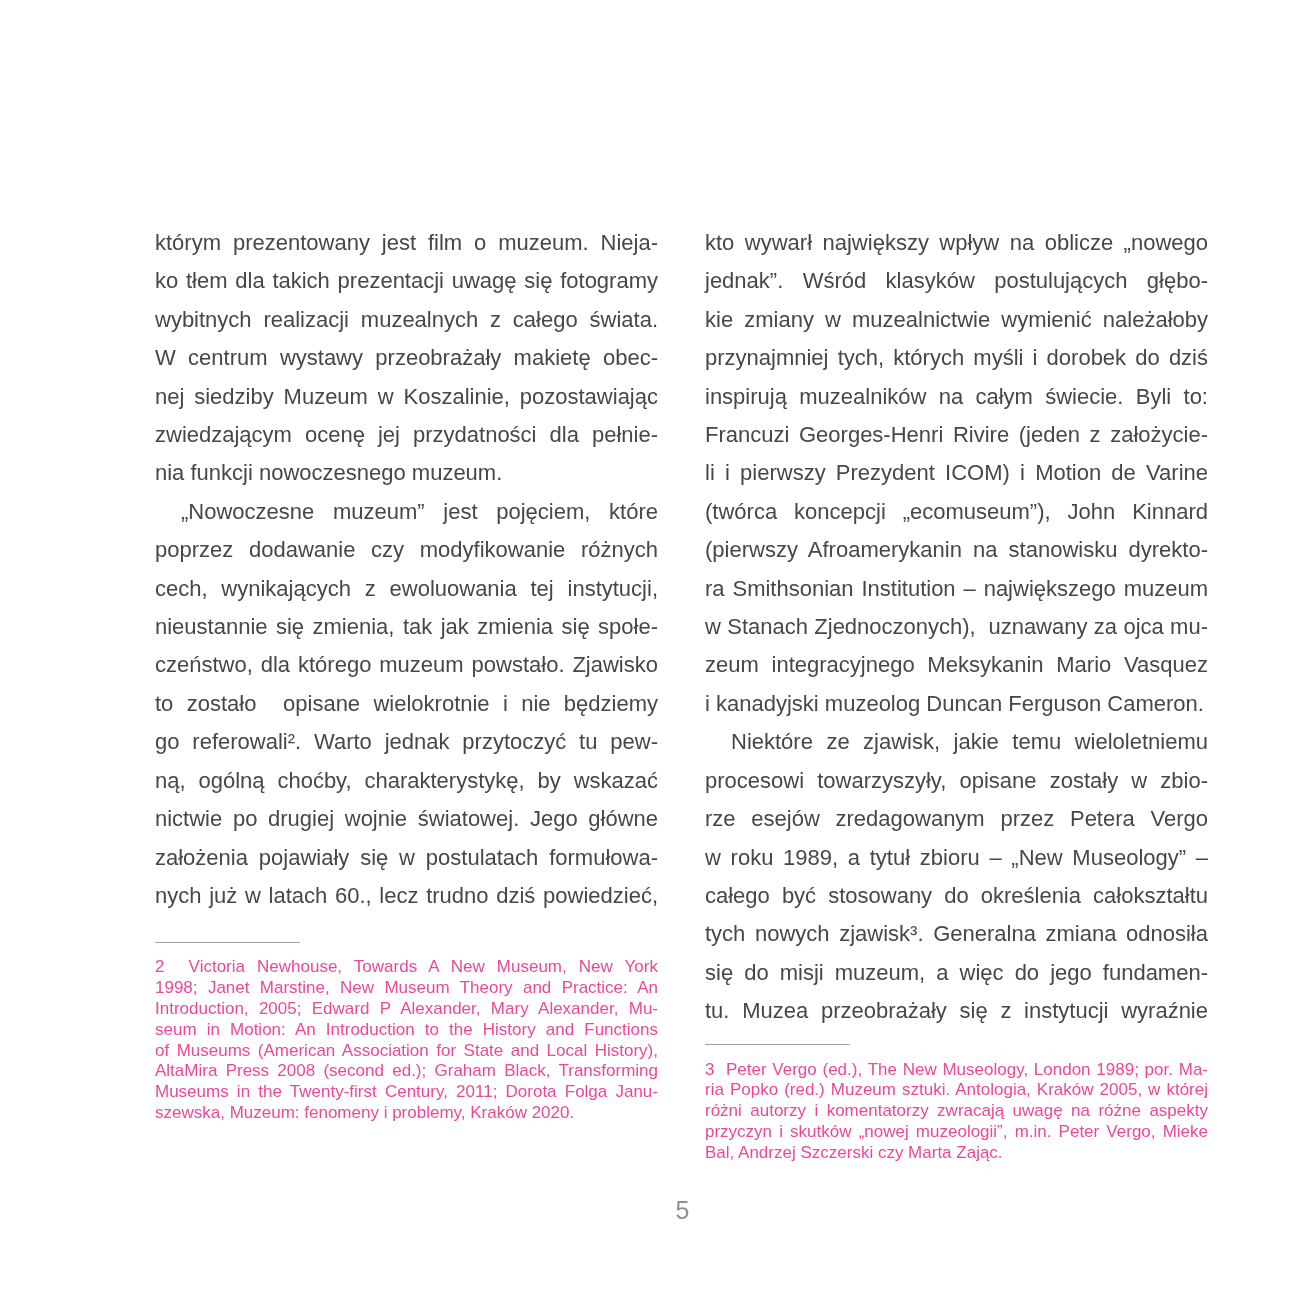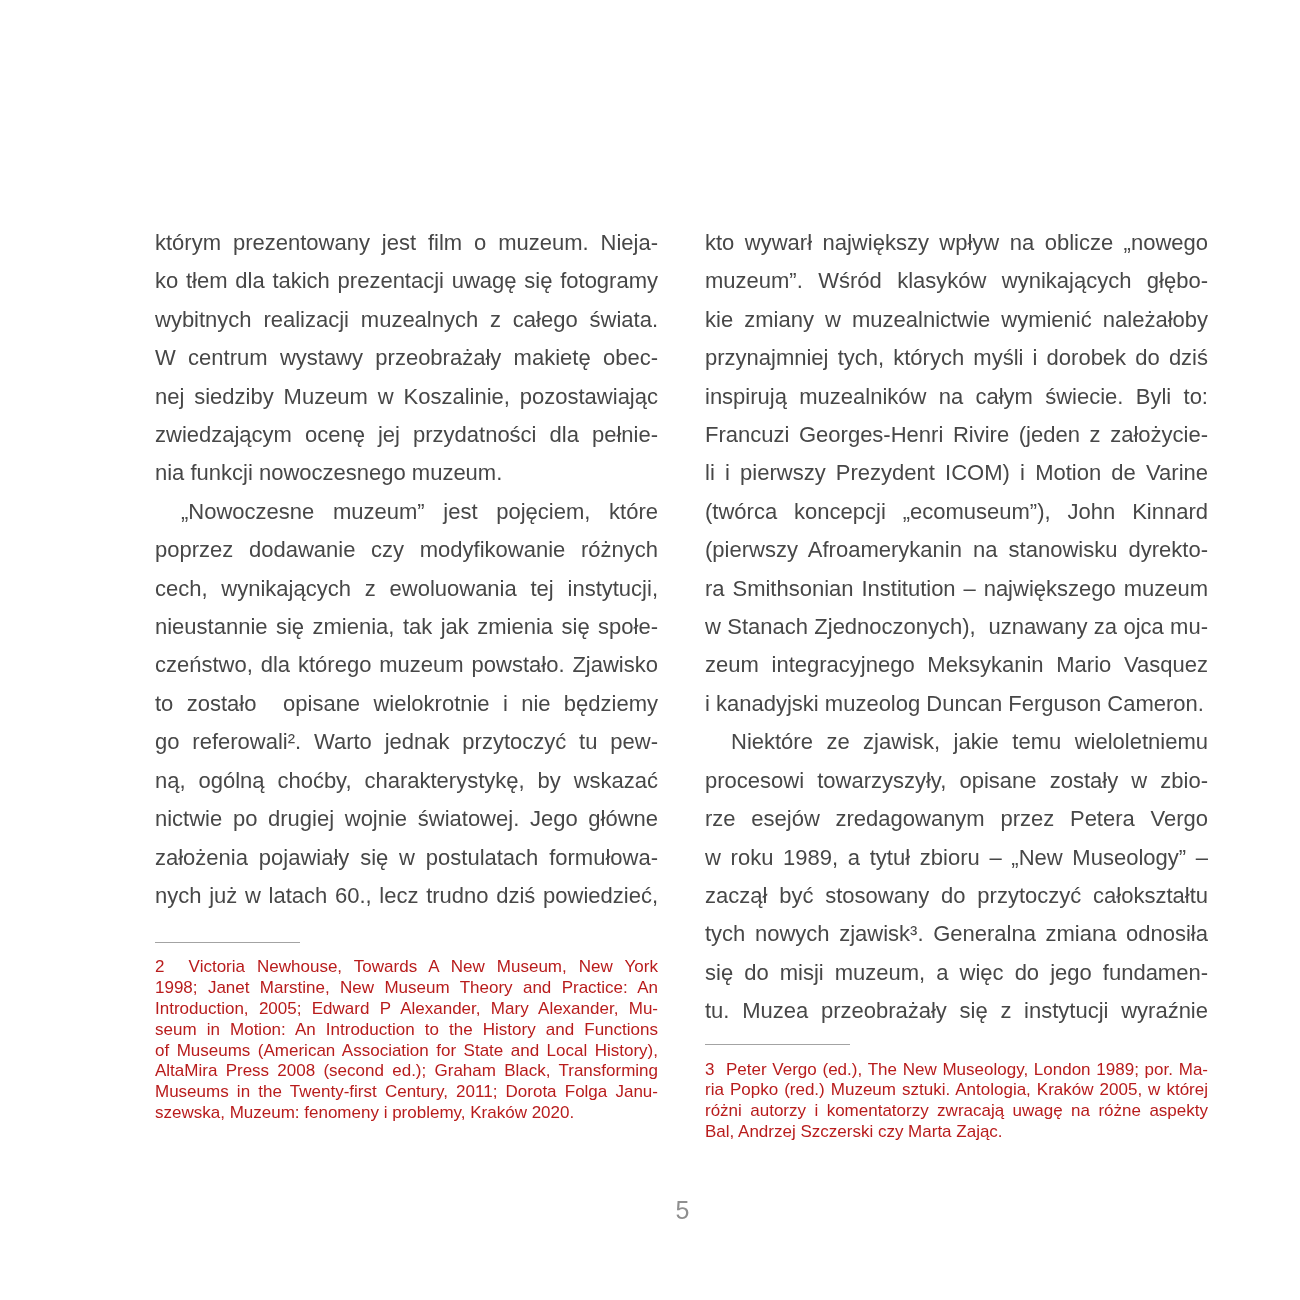--- a/index.html
+++ b/index.html
@@ -44,21 +44,21 @@
     width: 145px;
     height: 0;
     border-top: 1px solid #a3a3a3;
   }
   .column-left  .footnote-rule { margin-top: 27px; margin-bottom: 14px; }
   .column-right .footnote-rule { margin-top: 13px; margin-bottom: 15px; }
 
   .footnote {
     font-size: 17px;
     line-height: 20.8px;
-    color: #b91c1c;
+    color: #ec4899;
   }
 
   .page-number {
     position: absolute;
     top: 1196px;
     left: 155px;
     width: 1055px;
     text-align: center;
     font-size: 25px;
     color: #8f8f8f;
@@ -106,50 +106,51 @@
           <div class="line">Museums in the Twenty-first Century, 2011; Dorota Folga Janu-</div>
           <div class="line para-end">szewska, Muzeum: fenomeny i problemy, Kraków 2020.</div>
         </div>
       </div>
   </div>
 
   <div class="column column-right">
     <div class="body-text">
         <div class="para">
           <div class="line">kto wywarł największy wpływ na oblicze „nowego</div>
-          <div class="line">muzeum”. Wśród klasyków wynikających głębo-</div>
+          <div class="line">jednak”. Wśród klasyków postulujących głębo-</div>
           <div class="line">kie zmiany w muzealnictwie wymienić należałoby</div>
           <div class="line">przynajmniej tych, których myśli i dorobek do dziś</div>
           <div class="line">inspirują muzealników na całym świecie. Byli to:</div>
           <div class="line">Francuzi Georges-Henri Rivire (jeden z założycie-</div>
           <div class="line">li i pierwszy Prezydent ICOM) i Motion de Varine</div>
           <div class="line">(twórca koncepcji „ecomuseum”), John Kinnard</div>
           <div class="line">(pierwszy Afroamerykanin na stanowisku dyrekto-</div>
           <div class="line">ra Smithsonian Institution – największego muzeum</div>
           <div class="line">w Stanach Zjednoczonych),&nbsp; uznawany za ojca mu-</div>
           <div class="line">zeum integracyjnego Meksykanin Mario Vasquez</div>
           <div class="line para-end">i kanadyjski muzeolog Duncan Ferguson Cameron.</div>
         </div>
         <div class="para indent">
           <div class="line">Niektóre ze zjawisk, jakie temu wieloletniemu</div>
           <div class="line">procesowi towarzyszyły, opisane zostały w zbio-</div>
           <div class="line">rze esejów zredagowanym przez Petera Vergo</div>
           <div class="line">w roku 1989, a tytuł zbioru – „New Museology” –</div>
-          <div class="line">zaczął być stosowany do przytoczyć całokształtu</div>
+          <div class="line">całego być stosowany do określenia całokształtu</div>
           <div class="line">tych nowych zjawisk³. Generalna zmiana odnosiła</div>
           <div class="line">się do misji muzeum, a więc do jego fundamen-</div>
           <div class="line">tu. Muzea przeobrażały się z instytucji wyraźnie</div>
         </div>
       </div>
     <div class="footnote-rule"></div>
     <div class="footnote">
         <div class="para">
           <div class="line">3&nbsp;&nbsp;Peter Vergo (ed.), The New Museology, London 1989; por. Ma-</div>
           <div class="line">ria Popko (red.) Muzeum sztuki. Antologia, Kraków 2005, w której</div>
           <div class="line">różni autorzy i komentatorzy zwracają uwagę na różne aspekty</div>
+          <div class="line">przyczyn i skutków „nowej muzeologii”, m.in. Peter Vergo, Mieke</div>
           <div class="line para-end">Bal, Andrzej Szczerski czy Marta Zając.</div>
         </div>
       </div>
   </div>
 
   <div class="page-number">5</div>
 
 </div>
 
 </body></html>

